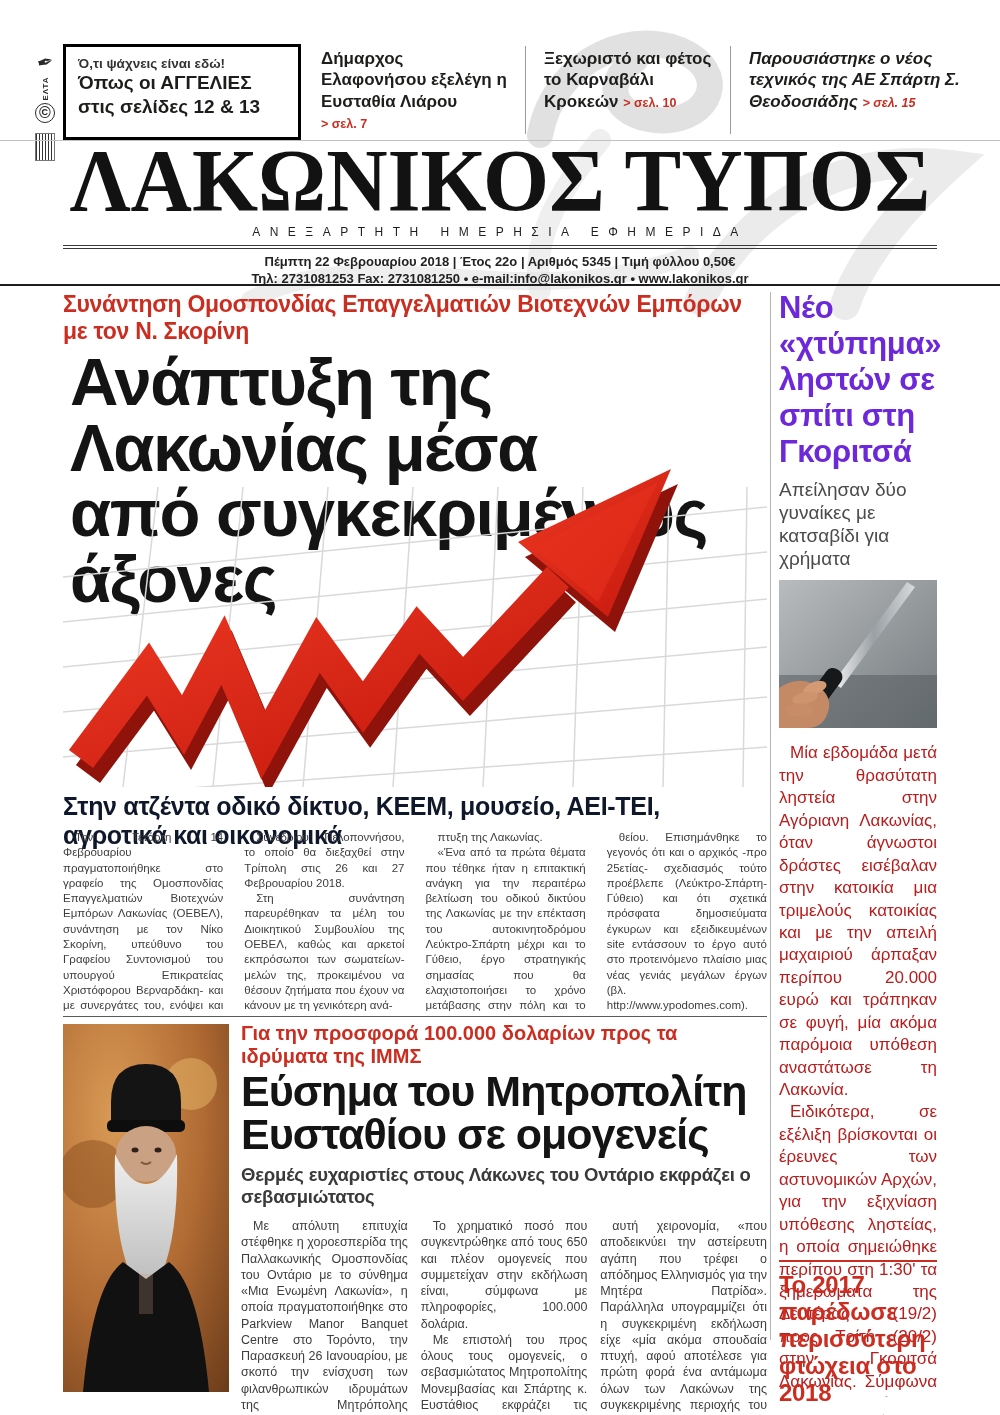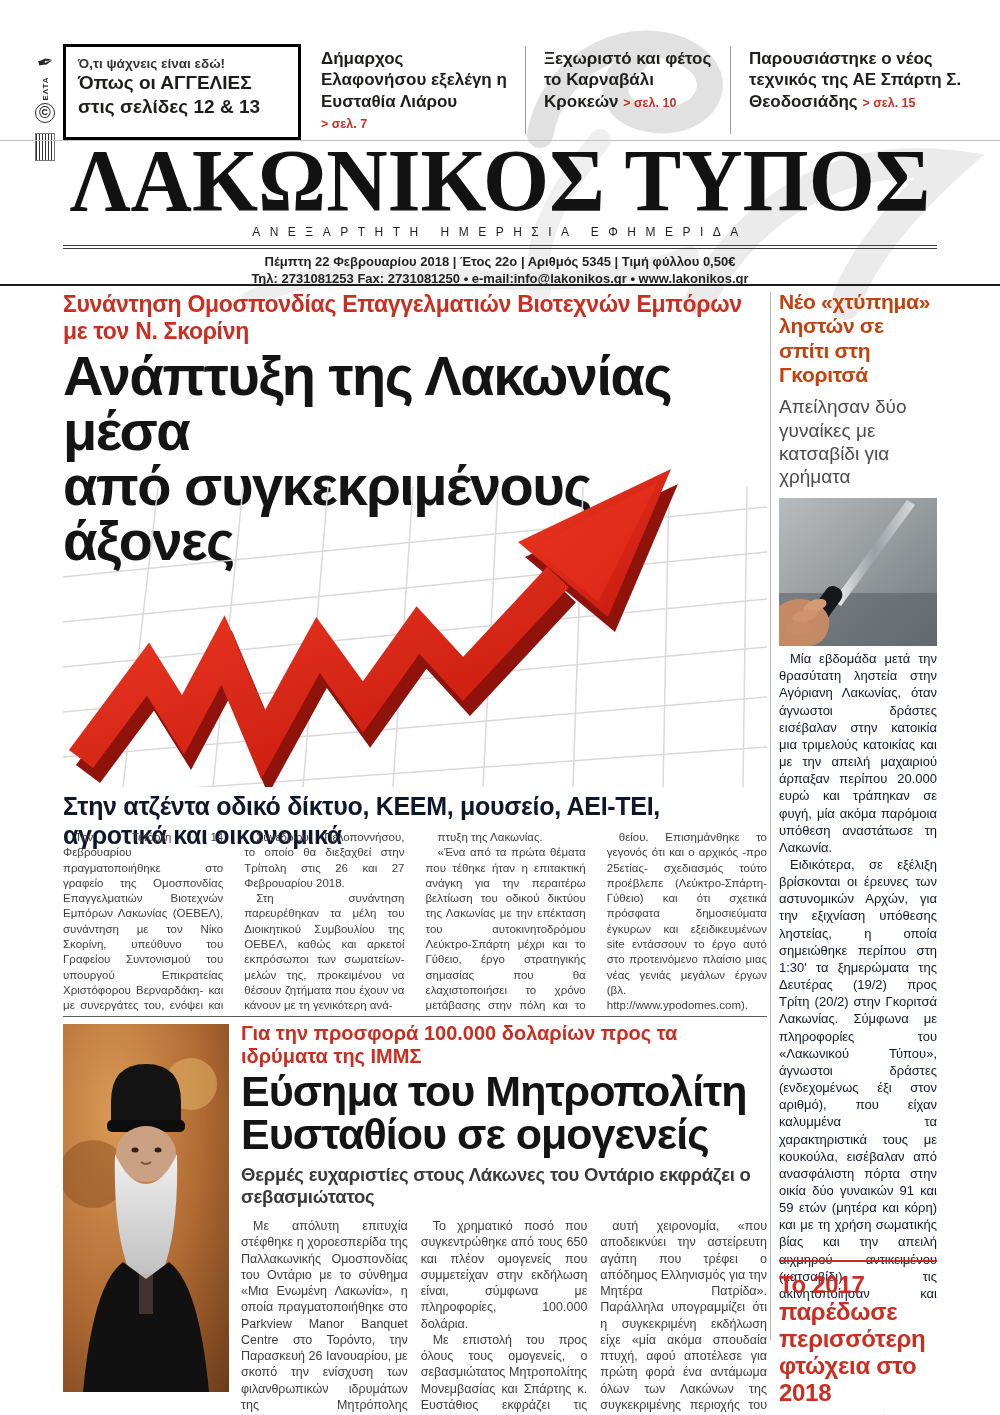--- a/index.html
+++ b/index.html
@@ -18,39 +18,39 @@
   .elta{font-size:8px;font-weight:bold;transform:rotate(-90deg);letter-spacing:1px;}
 
   
   .topstrip{left:63px;top:44px;width:874px;height:96px;display:flex;align-items:stretch;}
   .adbox{border:3px solid #000000;padding:9px 12px;width:208px;flex:none;}
   .adbox .l1{font-size:13.5px;font-weight:bold;color:#333;}
   .adbox .l2,.adbox .l3{font-size:19px;font-weight:bold;line-height:1.25;}
   .teaser{font-size:17px;font-weight:bold;line-height:1.25;color:#1d1d1b;padding-top:4px;}
   .t1{width:186px;margin-left:20px;flex:none;}
   .t2{width:168px;flex:none;}
-  .t3{width:218px;flex:none;}
+  .t3{width:218px;flex:none;font-style:italic;}
   .vdiv{width:1px;background:#9c9c9c;margin:2px 18px 6px 18px;flex:none;}
   .pref{color:#cb2e21;font-size:12.5px;font-weight:bold;white-space:nowrap;}
 
   
   .mast-line{left:0;top:140px;width:1000px;border-top:1px solid #c2c2c2;}
   .masthead{left:63px;top:136px;width:874px;text-align:center;}
   .masthead h1{margin:0;font-family:"Liberation Serif", serif;font-weight:bold;font-size:85px;line-height:1.0;
                letter-spacing:0px;white-space:nowrap;transform:scaleY(1.04);transform-origin:top center;color:#121212;}
   .subtitle{margin-top:4px;font-size:12px;letter-spacing:9.5px;color:#1f1f1f;}
   .dbl-rule{margin-top:6px;border-top:1px solid #3a3a3a;height:2px;border-bottom:1px solid #3a3a3a;}
   .dateline{margin-top:5px;font-size:13px;font-weight:bold;color:#222;}
   .contact{margin-top:2px;font-size:13px;font-weight:bold;color:#222;}
   .thickrule{left:0px;top:284px;width:1000px;border-top:2.5px solid #1d1d1b;}
 
   
   .lead{left:63px;top:291px;width:704px;}
   .kicker{font-size:23px;font-weight:bold;color:#cb2e21;letter-spacing:-0.3px;}
-  .headline{margin-top:4px;font-size:56px;line-height:0.98;font-weight:800;letter-spacing:-1.5px;color:#141414;}
+  .headline{margin-top:4px;font-size:67px;line-height:0.98;font-weight:800;letter-spacing:-1.5px;color:#141414;margin-left:7px;}
   .chart{left:63px;top:447px;width:704px;height:340px;}
   .agenda{left:63px;top:792px;width:704px;font-size:25px;font-weight:bold;color:#0f172a;letter-spacing:-0.3px;}
   .leadcols{left:63px;top:830px;width:704px;height:184px;display:flex;gap:21px;overflow:hidden;}
   .leadcols .col{flex:1;font-size:11.5px;line-height:1.33;text-align:justify;color:#3d3d3d;}
   .col p{margin:0;text-indent:12px;}
   .cont{color:#cb2e21;font-weight:bold;text-align:right;text-indent:0 !important;}
 
   
   .hr2{left:63px;top:1016px;width:704px;border-top:1px solid #5a5a5a;}
 
@@ -59,24 +59,24 @@
   .a2body{left:241px;top:1022px;width:526px;}
   .a2kicker{font-size:20px;font-weight:bold;color:#cb2e21;}
   .a2head{margin-top:2px;font-size:43px;line-height:1.0;font-weight:800;letter-spacing:-1px;color:#141414;}
   .a2sub{margin-top:8px;font-size:18.5px;font-weight:bold;color:#3a3a3a;letter-spacing:-0.2px;}
   .a2cols{margin-top:10px;display:flex;gap:13px;height:222px;overflow:hidden;}
   .a2cols .col{flex:1;font-size:12.5px;line-height:1.3;text-align:justify;color:#3d3d3d;}
 
   
   .sep-v{left:770px;top:292px;width:1px;height:1048px;background:#b5b5b5;}
   .sidebar{left:779px;top:290px;width:158px;}
-  .sbhead{font-size:21px;font-weight:800;line-height:1.16;color:#c2410c;letter-spacing:-0.3px;}
+  .sbhead{font-size:31px;font-weight:800;line-height:1.16;color:#6d28d9;letter-spacing:-0.3px;}
   .sbdeck{margin-top:8px;font-size:19px;line-height:1.22;color:#4b4b4b;}
   .sbphoto{margin-top:10px;width:158px;height:148px;}
-  .sbtext{font-size:13px;line-height:1.32;text-align:justify;color:#0f172a;height:655px;overflow:hidden;}
+  .sbtext{margin-top:10px;font-size:17px;line-height:1.32;text-align:justify;color:#b91c1c;height:655px;overflow:hidden;}
   .sbtext p{margin:0;text-indent:11px;}
 
   .teaser3{left:779px;top:1260px;width:158px;border-top:2.5px solid #cb2e21;padding-top:10px;}
   .teaser3 .h{font-size:24px;line-height:1.12;font-weight:800;color:#cb2e21;letter-spacing:-0.3px;}
   .teaser3 .by{margin-top:7px;font-size:14px;font-weight:bold;color:#333;}
 </style>
 </head>
 <body>
 
 <div class="page">

